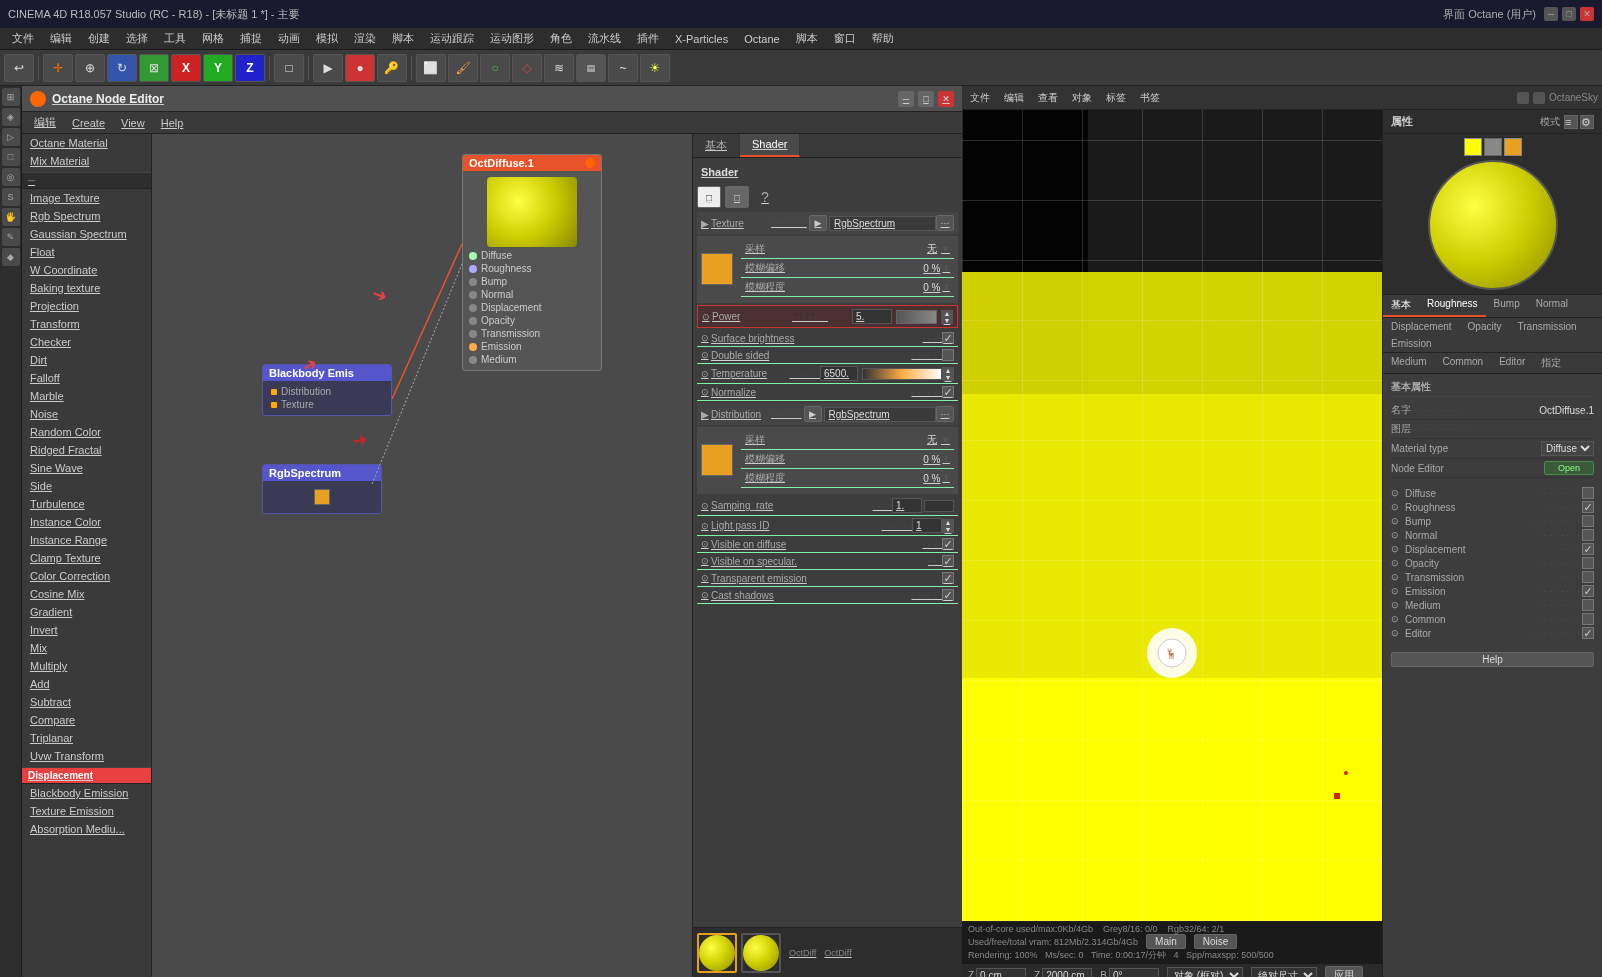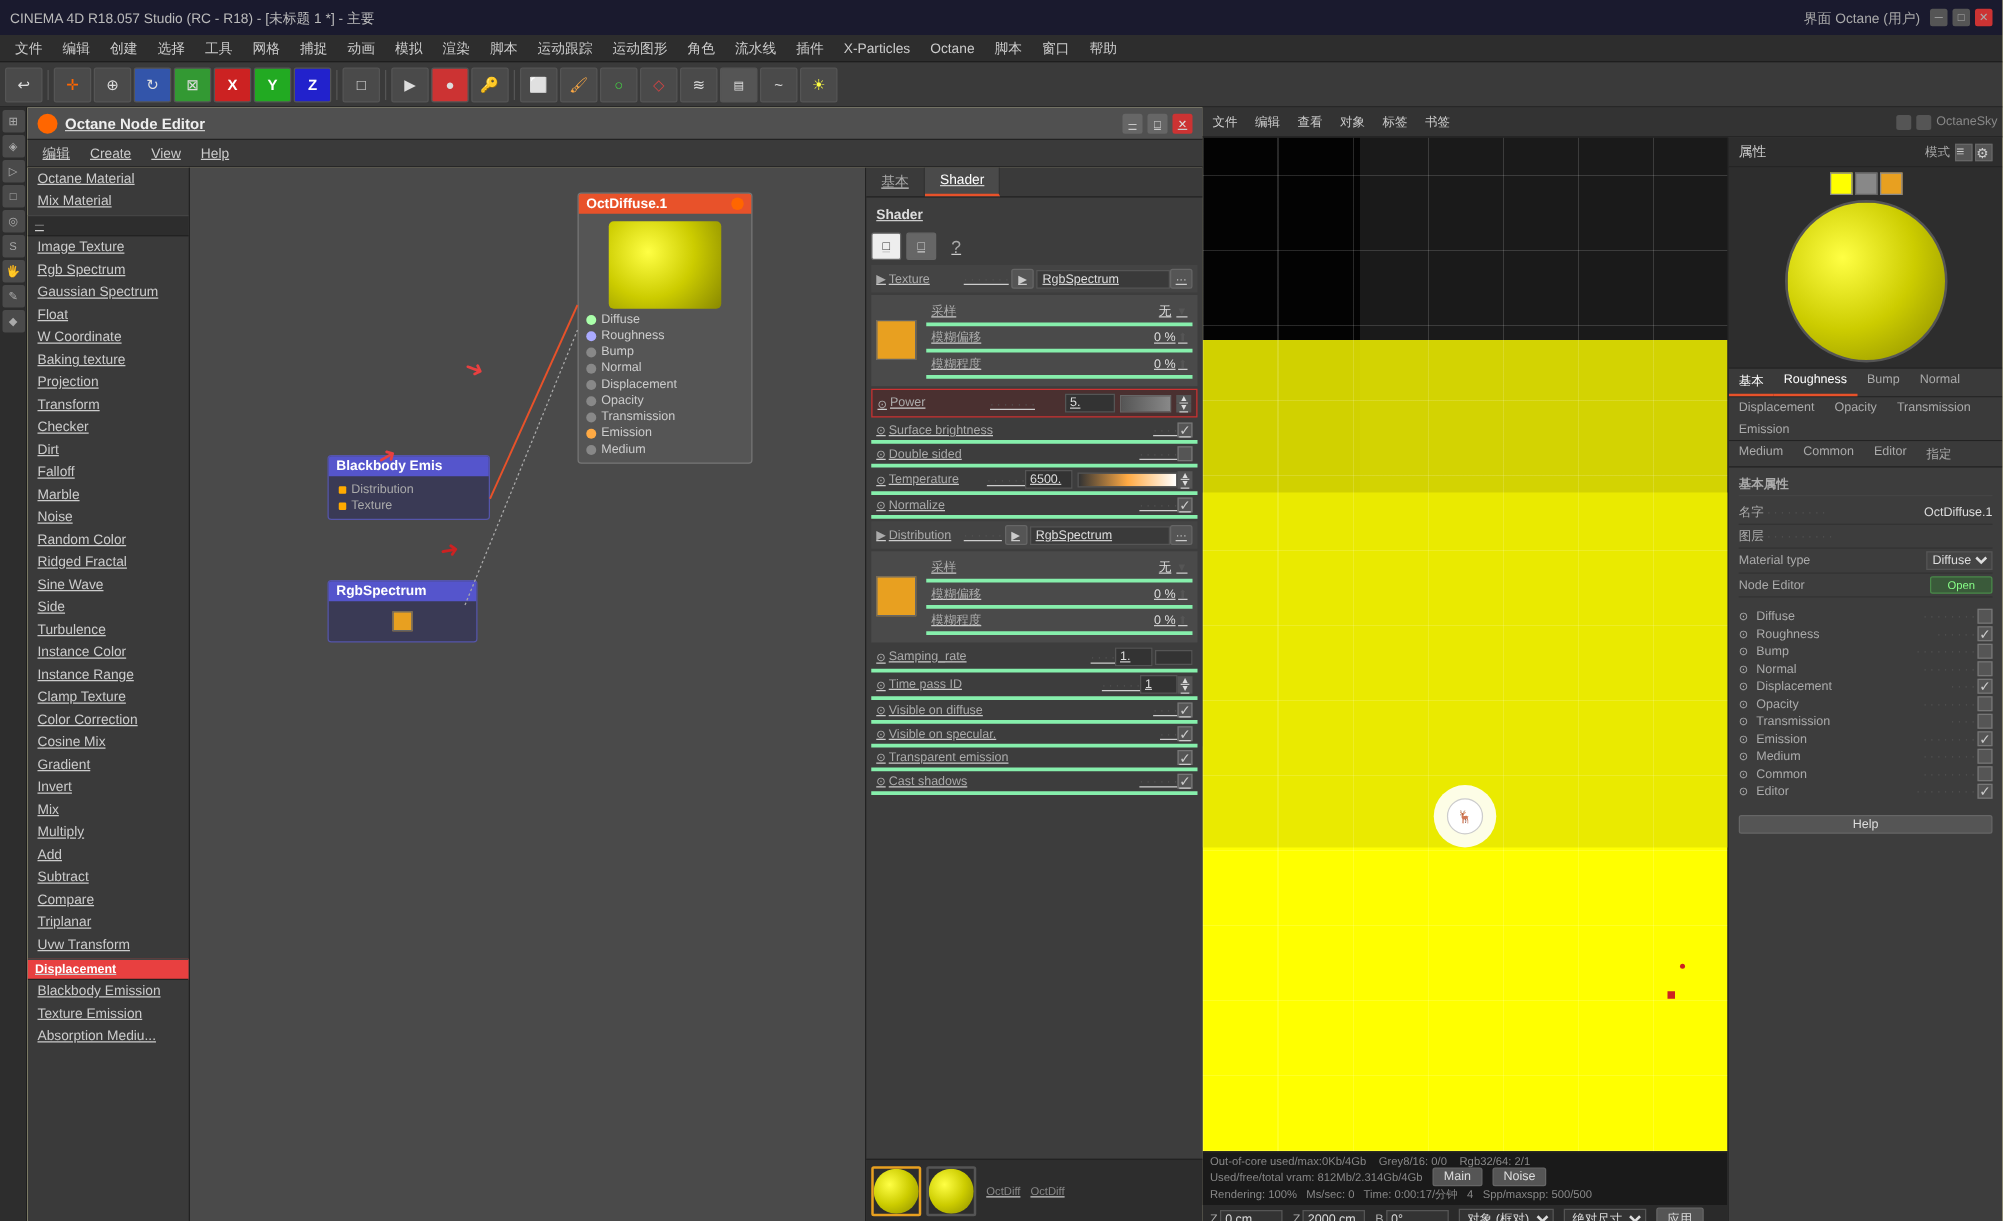--- a/index.html
+++ b/index.html
@@ -83,42 +83,42 @@
     #shader-panel { width: 270px; background: #3d3d3d; border-left: 1px solid #222; display: flex; flex-direction: column; }
     #shader-tabs { display: flex; background: #3a3a3a; border-bottom: 1px solid #222; }
     .shader-tab { padding: 4px 12px; color: #aaa; cursor: pointer; font-size: 11px; border-right: 1px solid #333; }
     .shader-tab.active { background: #4a4a4a; color: #fff; border-bottom: 2px solid #e8522a; }
 
     #shader-content { flex: 1; overflow-y: auto; padding: 4px; }
     .shader-icons { display: flex; gap: 4px; padding: 4px 0; }
     .shader-icon-btn { width: 24px; height: 22px; background: #555; border: 1px solid #666; border-radius: 2px; display: flex; align-items: center; justify-content: center; font-size: 10px; cursor: pointer; }
     .shader-icon-btn.question { font-size: 14px; color: #aaa; background: transparent; border: none; }
 
-    .shader-row { display: flex; align-items: center; padding: 2px 4px; border-bottom: 3px solid #86efac; }
+    .shader-row { display: flex; align-items: center; padding: 2px 4px; border-bottom: 1px solid #86efac; }
     .shader-label { flex: 1; color: #aaa; font-size: 10px; }
     .shader-value { color: #ddd; font-size: 10px; }
     .shader-checkbox { width: 12px; height: 12px; background: #555; border: 1px solid #777; display: flex; align-items: center; justify-content: center; }
 
     .texture-row { display: flex; align-items: center; padding: 3px 4px; background: #444; margin-bottom: 2px; }
     .texture-label { color: #aaa; font-size: 10px; width: 60px; }
     .texture-connect-btn { width: 18px; height: 16px; background: #555; border: 1px solid #666; border-radius: 2px; display: flex; align-items: center; justify-content: center; font-size: 9px; cursor: pointer; margin: 0 2px; }
     .texture-name { flex: 1; background: #3a3a3a; border: 1px solid #555; padding: 1px 4px; color: #ddd; font-size: 10px; }
     .texture-more { width: 18px; height: 16px; background: #555; border: 1px solid #666; border-radius: 2px; display: flex; align-items: center; justify-content: center; font-size: 9px; cursor: pointer; }
 
     .power-row { display: flex; align-items: center; padding: 3px 4px; background: #4a3030; border: 1px solid #cc3333; margin-bottom: 2px; }
     .power-label { color: #aaa; font-size: 10px; width: 80px; }
     .power-input { background: #333; border: 1px solid #555; color: #ddd; font-size: 10px; width: 40px; padding: 1px 3px; }
     .power-slider { flex: 1; height: 14px; background: linear-gradient(to right, #555 0%, #888 100%); border: 1px solid #666; margin: 0 4px; }
     .power-spin { display: flex; flex-direction: column; }
     .power-spin-btn { width: 12px; height: 7px; background: #555; border: none; color: #ddd; font-size: 7px; cursor: pointer; display: flex; align-items: center; justify-content: center; }
 
     
     #right-panel { width: 220px; background: #3d3d3d; border-left: 1px solid #222; overflow-y: auto; display: flex; flex-direction: column; }
     #right-panel-header { background: #2d2d2d; padding: 4px 8px; display: flex; align-items: center; justify-content: space-between; border-bottom: 1px solid #222; }
-    .rp-title { color: #ccc; font-size: 11px; font-weight: normal; }
+    .rp-title { color: #ccc; font-size: 11px; font-weight: bold; }
 
     .rp-tabs { display: flex; background: #3a3a3a; border-bottom: 1px solid #222; flex-wrap: wrap; }
     .rp-tab { padding: 3px 8px; color: #aaa; cursor: pointer; font-size: 10px; }
     .rp-tab.active { color: #fff; border-bottom: 2px solid #e8522a; }
 
     .rp-section { padding: 4px 8px; }
     .rp-row { display: flex; align-items: center; padding: 2px 0; border-bottom: 1px solid #333; }
     .rp-row-label { flex: 1; color: #aaa; font-size: 10px; }
     .rp-row-value { color: #ddd; font-size: 10px; }
     .prop-dropdown { background: #444; border: 1px solid #555; color: #ddd; font-size: 10px; }
@@ -521,21 +521,21 @@
           <div class="shader-row">
             <span style="width:10px;color:#aaa;font-size:9px;">⊙</span>
             <span class="shader-label">Samping_rate</span>
             <span style="color:#555;font-size:9px;">· · · ·</span>
             <input class="power-input" type="text" value="1." style="width: 30px;">
             <div style="width:30px;height:12px;background:#333;border:1px solid #555;margin-left:2px;"></div>
           </div>
 
           <div class="shader-row">
             <span style="width:10px;color:#aaa;font-size:9px;">⊙</span>
-            <span class="shader-label">Time pass ID</span>
+            <span class="shader-label">Light pass ID</span>
             <span style="color:#555;font-size:9px;">· · · · · ·</span>
             <input class="power-input" type="text" value="1" style="width: 30px;">
             <div class="power-spin">
               <div class="power-spin-btn">▲</div>
               <div class="power-spin-btn">▼</div>
             </div>
           </div>
 
           <div class="shader-row">
             <span style="width:10px;color:#aaa;font-size:9px;">⊙</span>

